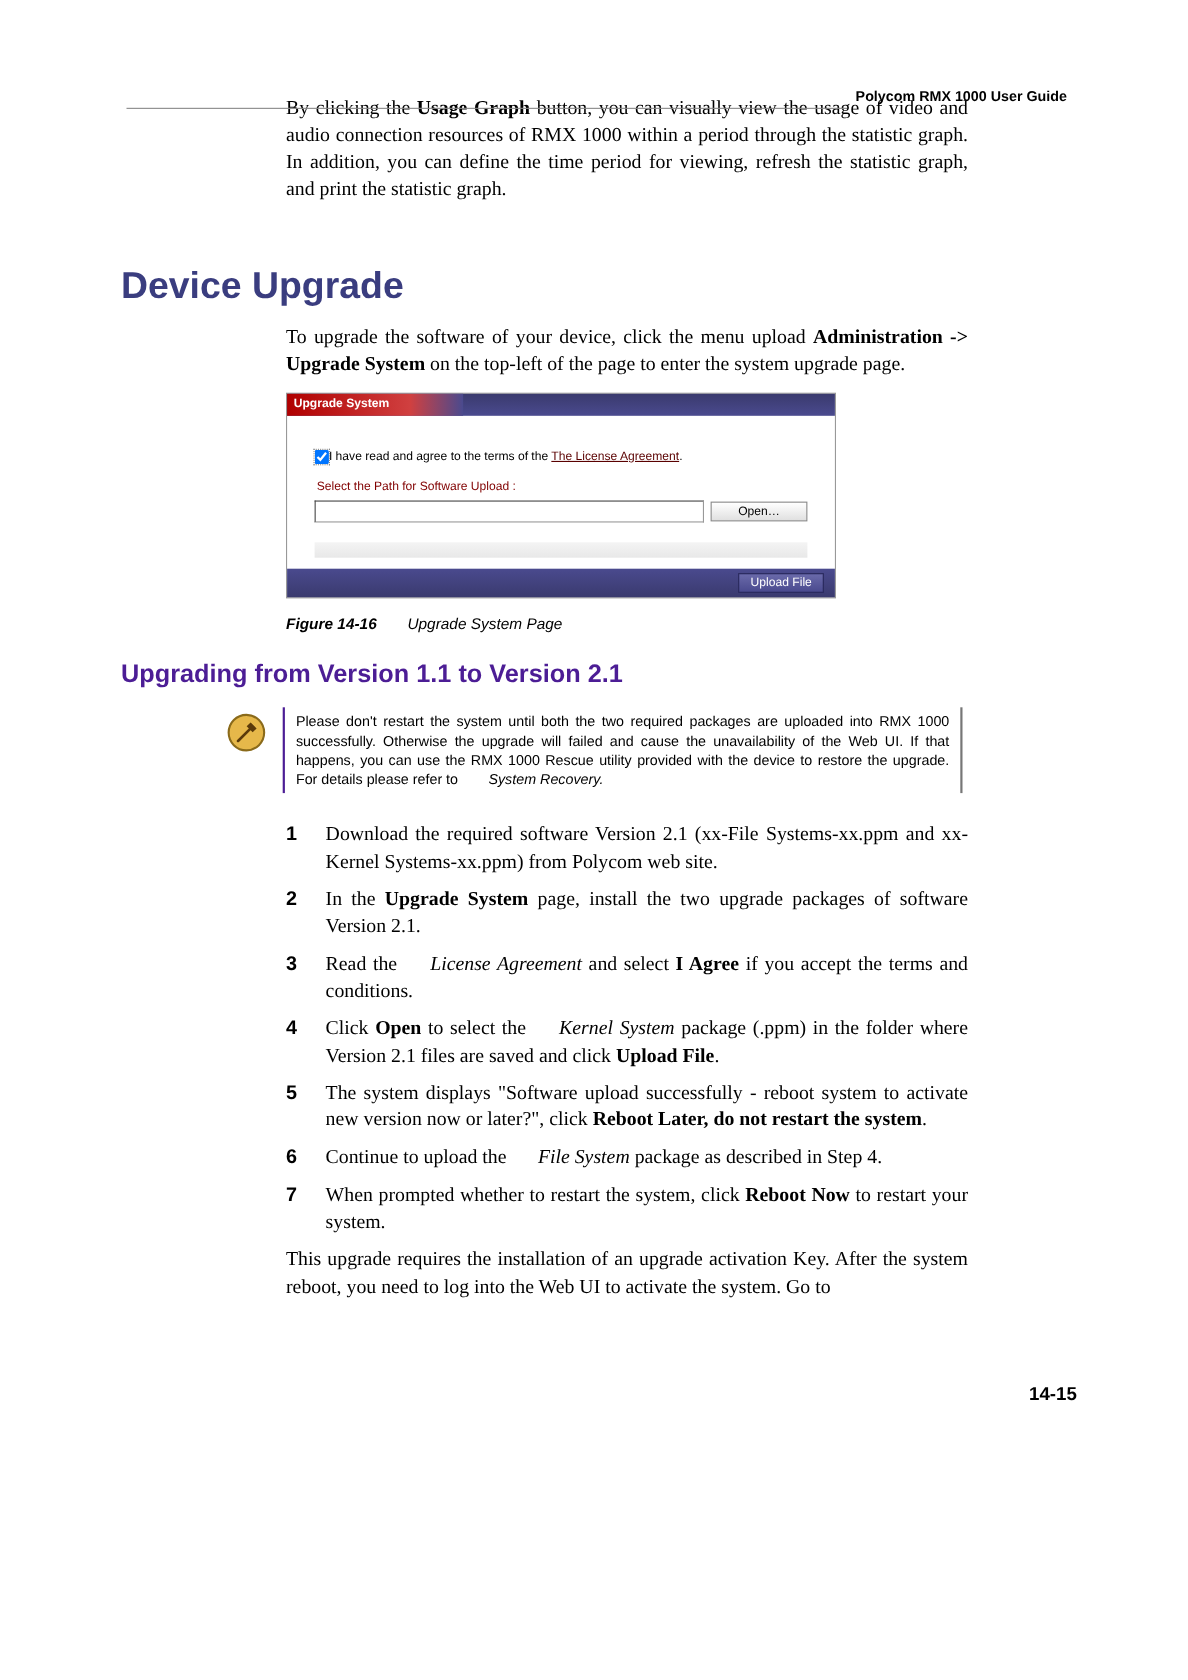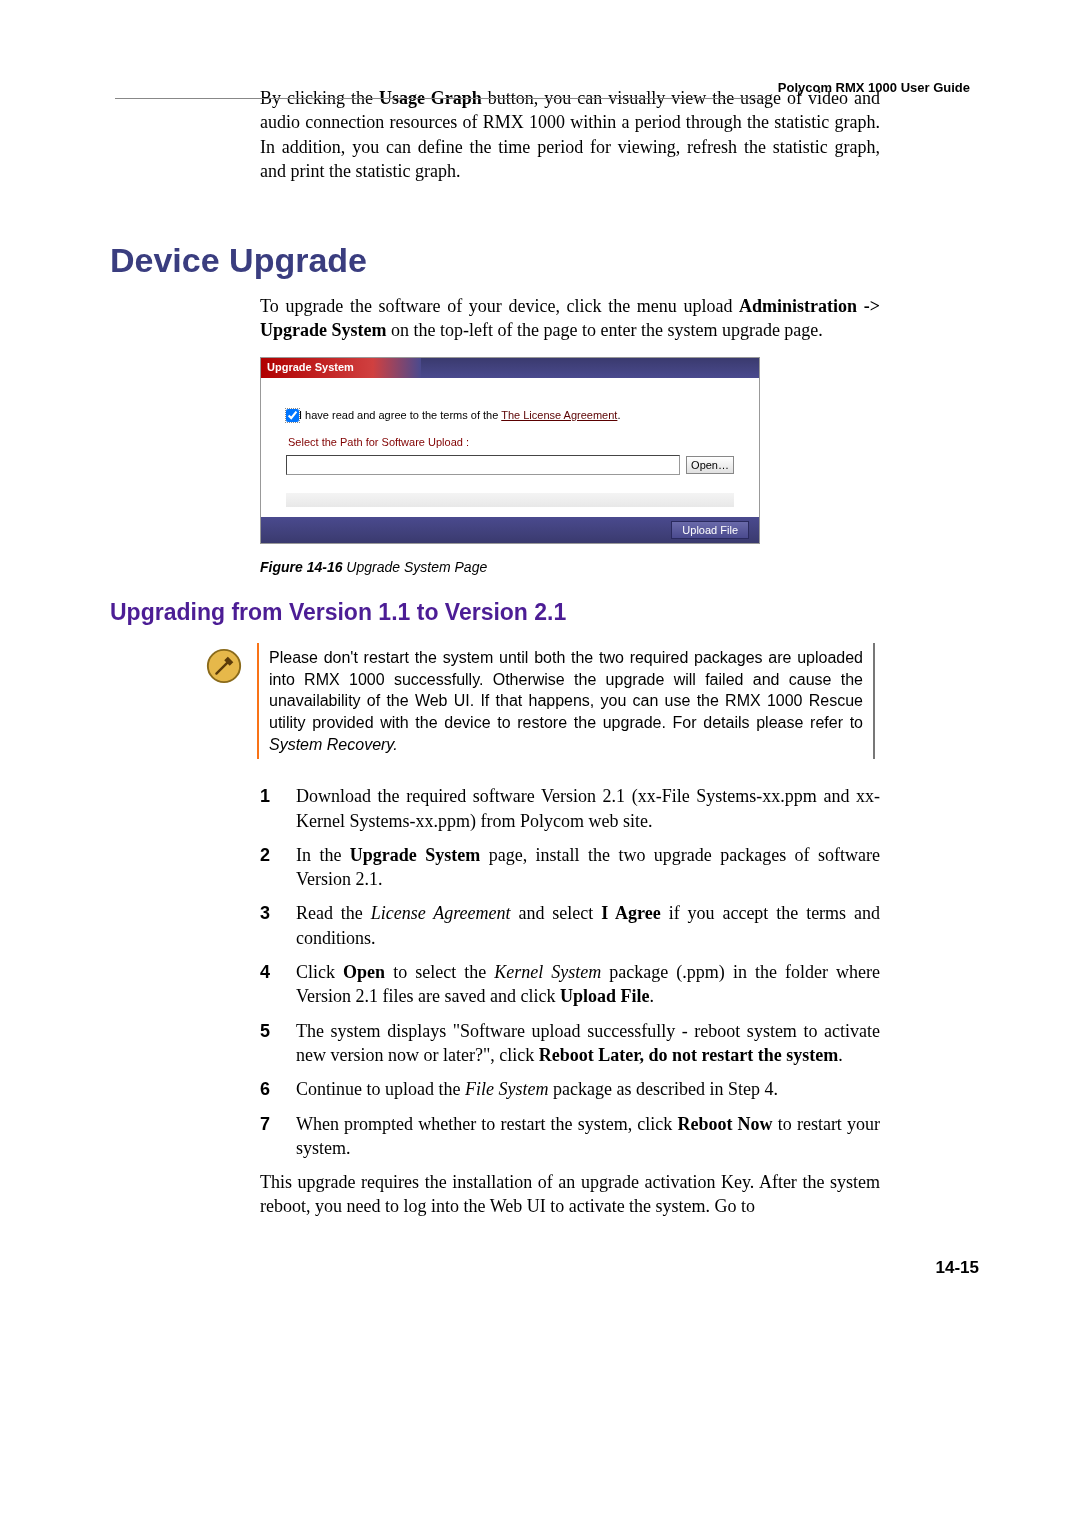--- a/index.html
+++ b/index.html
@@ -104,21 +104,21 @@
   .path-input {
     flex: 1;
     border: 1px inset #999;
     height: 18px;
     background:#fff;
   }
   .open-btn, .upload-btn {
     font-size: 11px;
     border: 1px solid #888;
     background: linear-gradient(#fff,#e0e0e0);
-    padding: 1px 4px;
+    padding: 1px 24px;
     height: 18px;
     box-sizing: border-box;
   }
   .grey-bar {
     height: 14px;
     margin: 18px 0 0 0;
     background: linear-gradient(#f4f4f4,#e8e8e8);
   }
   .footer-bar {
     background: linear-gradient(#4a4a8e, #3a3a6e);
@@ -150,25 +150,25 @@
     gap: 14px;
     margin: 0 0 25px -55px;
     width: 670px;
   }
   .note-icon {
     width: 38px; height:38px;
     flex: 0 0 38px;
     margin-top:4px;
   }
   .note-box {
-    border-left: 2px solid #f97316;
+    border-left: 2px solid #4c1d95;
     border-right: 2px solid #777;
     padding: 4px 10px;
     font-family: Arial, Helvetica, sans-serif;
-    font-size: 16px;
+    font-size: 13px;
     line-height: 1.35;
     text-align: justify;
   }
 
   
   .steps { margin-left: 0; }
   .step {
     display:flex;
     gap: 18px;
     margin-bottom: 10px;
@@ -188,21 +188,21 @@
 
   .pagenum {
     position:absolute;
     bottom: 55px;
     right: 101px;
     font-family: Arial, Helvetica, sans-serif;
     font-weight: bold;
     font-size: 17px;
   }
   .bold { font-weight: bold; }
-  .ital { font-style: italic; }
+  .ital { font-style: italic; padding-left: 24px; }
 </style>
 </head>
 <body>
 
 <div class="page">
   <div class="header-line"></div>
   <div class="header-title">Polycom RMX 1000 User Guide</div>
 
   <div class="body-col">
     <p class="intro-para">

